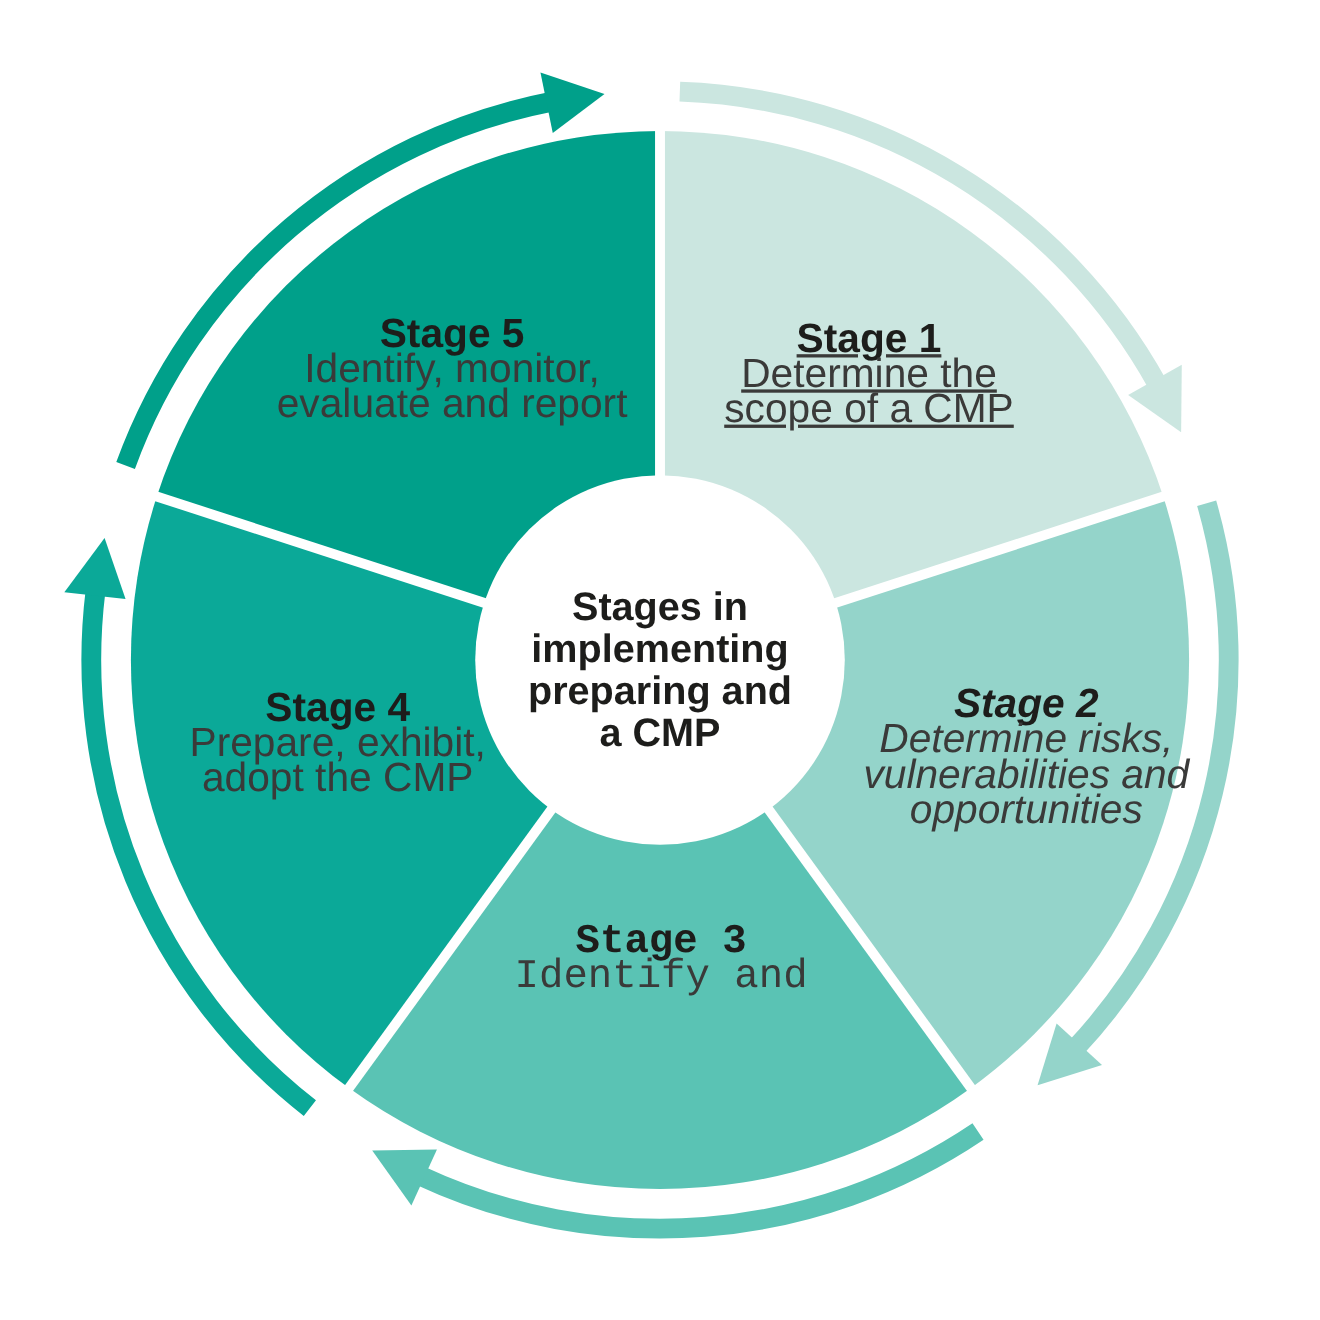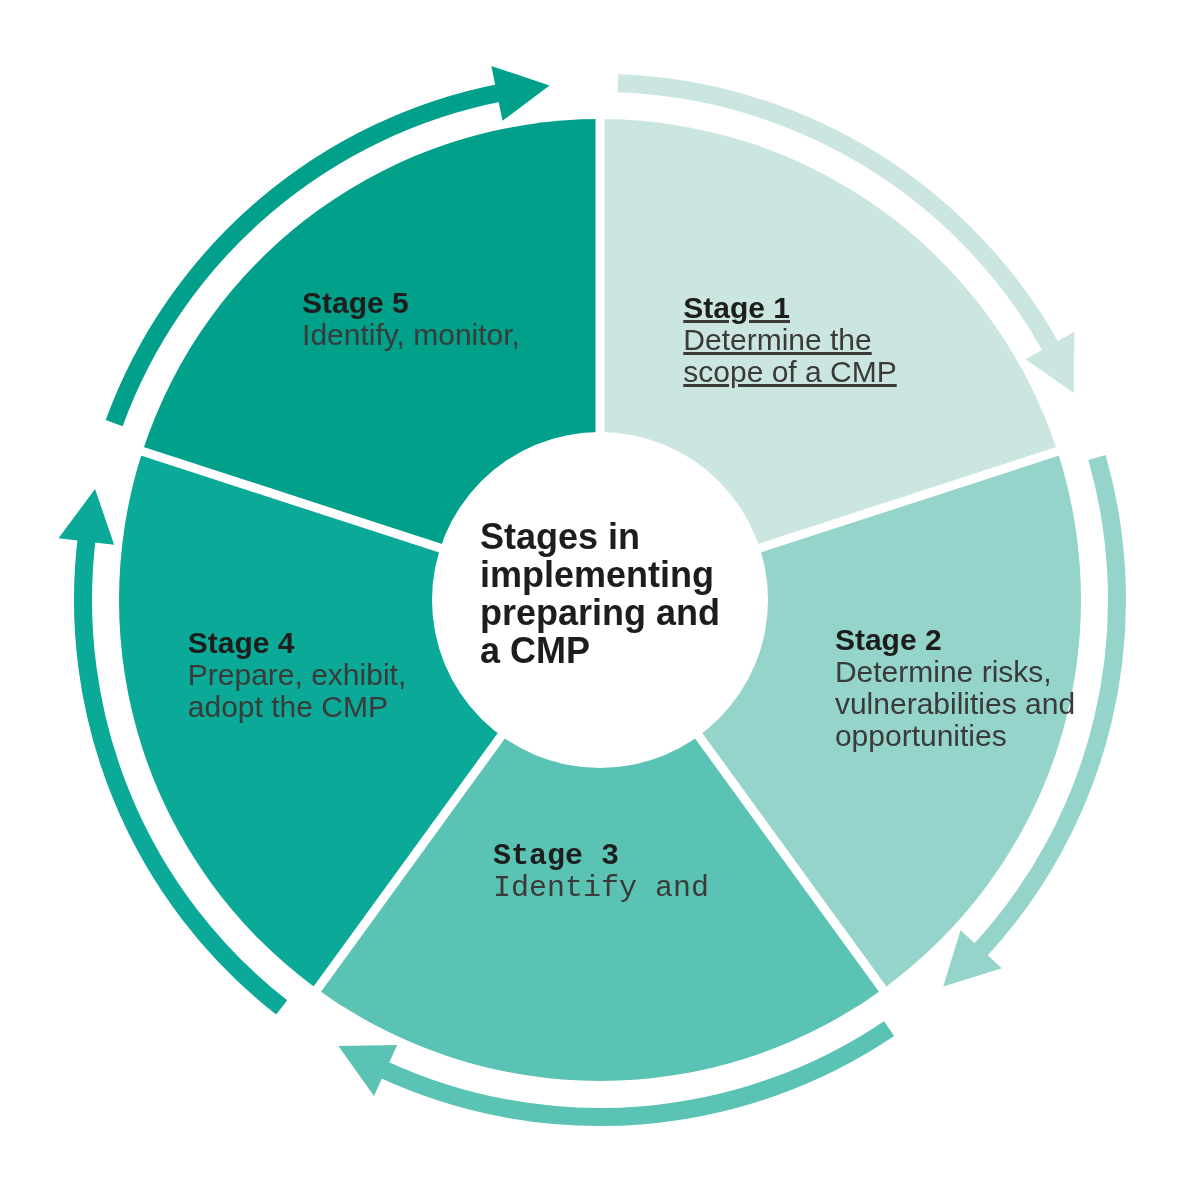--- a/index.html
+++ b/index.html
@@ -9,40 +9,42 @@
     height: 1200px;
     background: #ffffff;
     font-family: "Liberation Sans", sans-serif;
     overflow: hidden;
   }
   .canvas svg { position: absolute; left: 0; top: 0; }
 
   .stage-label {
     position: absolute;
     transform: translateX(-50%);
-    font-size: 30px;
+    text-align: center;
+    font-size: 37px;
     line-height: 32px;
     color: var(--body-text, #3a3a39);
     white-space: nowrap;
   }
   .stage-heading {
     font-weight: bold;
     color: var(--heading-text, #1d1d1b);
   }
   .s1 { left: 790px; top: 292px; text-decoration: underline; }
-  .s2 { left: 955px; top: 624px; }
+  .s2 { left: 933px; top: 624px; font-style: italic; }
   .s3 { left: 601px; top: 840px; font-family: Liberation Mono, monospace; }
-  .s4 { left: 297px; top: 627px; }
+  .s4 { left: 307px; top: 627px; }
   .s5 { left: 411px; top: 287px; }
 
   .center-label {
     position: absolute;
     left: 600px;
-    top: 518px;
+    top: 533px;
     transform: translateX(-50%);
+    text-align: center;
     font-size: 36px;
     line-height: 38px;
     font-weight: bold;
     color: var(--heading-text, #1d1d1b);
     white-space: nowrap;
   }
 </style>
 </head>
 <body>
 
@@ -99,15 +101,16 @@
 
   <div class="stage-label s4">
     <div class="stage-heading">Stage 4</div>
     <div>Prepare, exhibit,</div>
     <div>adopt the CMP</div>
   </div>
 
   <div class="stage-label s5">
     <div class="stage-heading">Stage 5</div>
     <div>Identify, monitor,</div>
+    <div>evaluate and report</div>
   </div>
 
 </div>
 
 </body></html>

